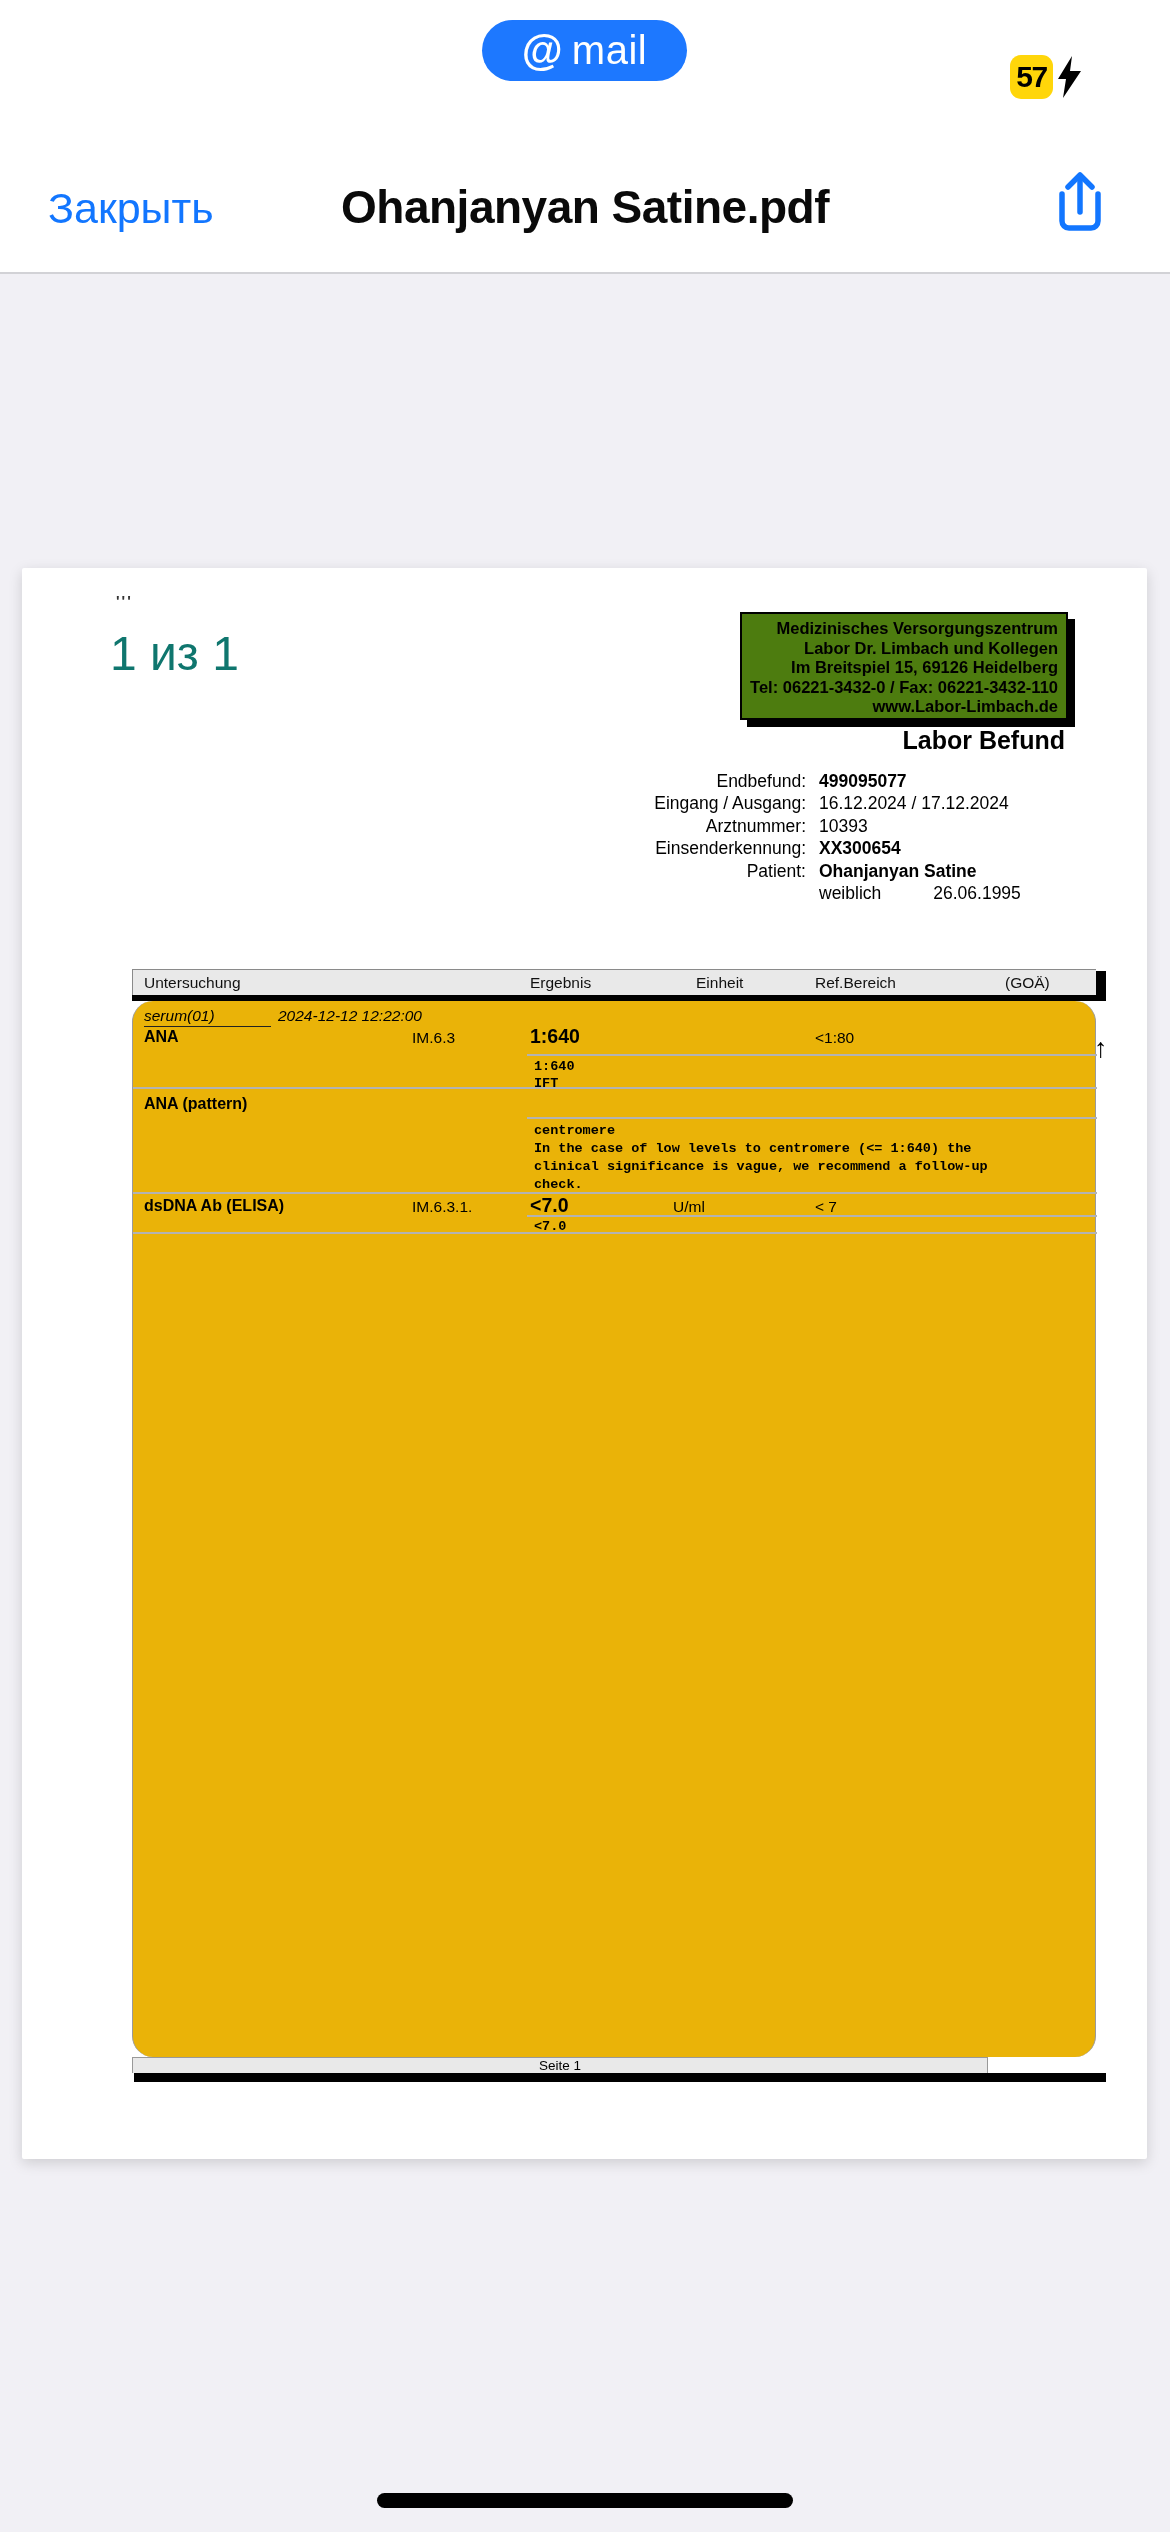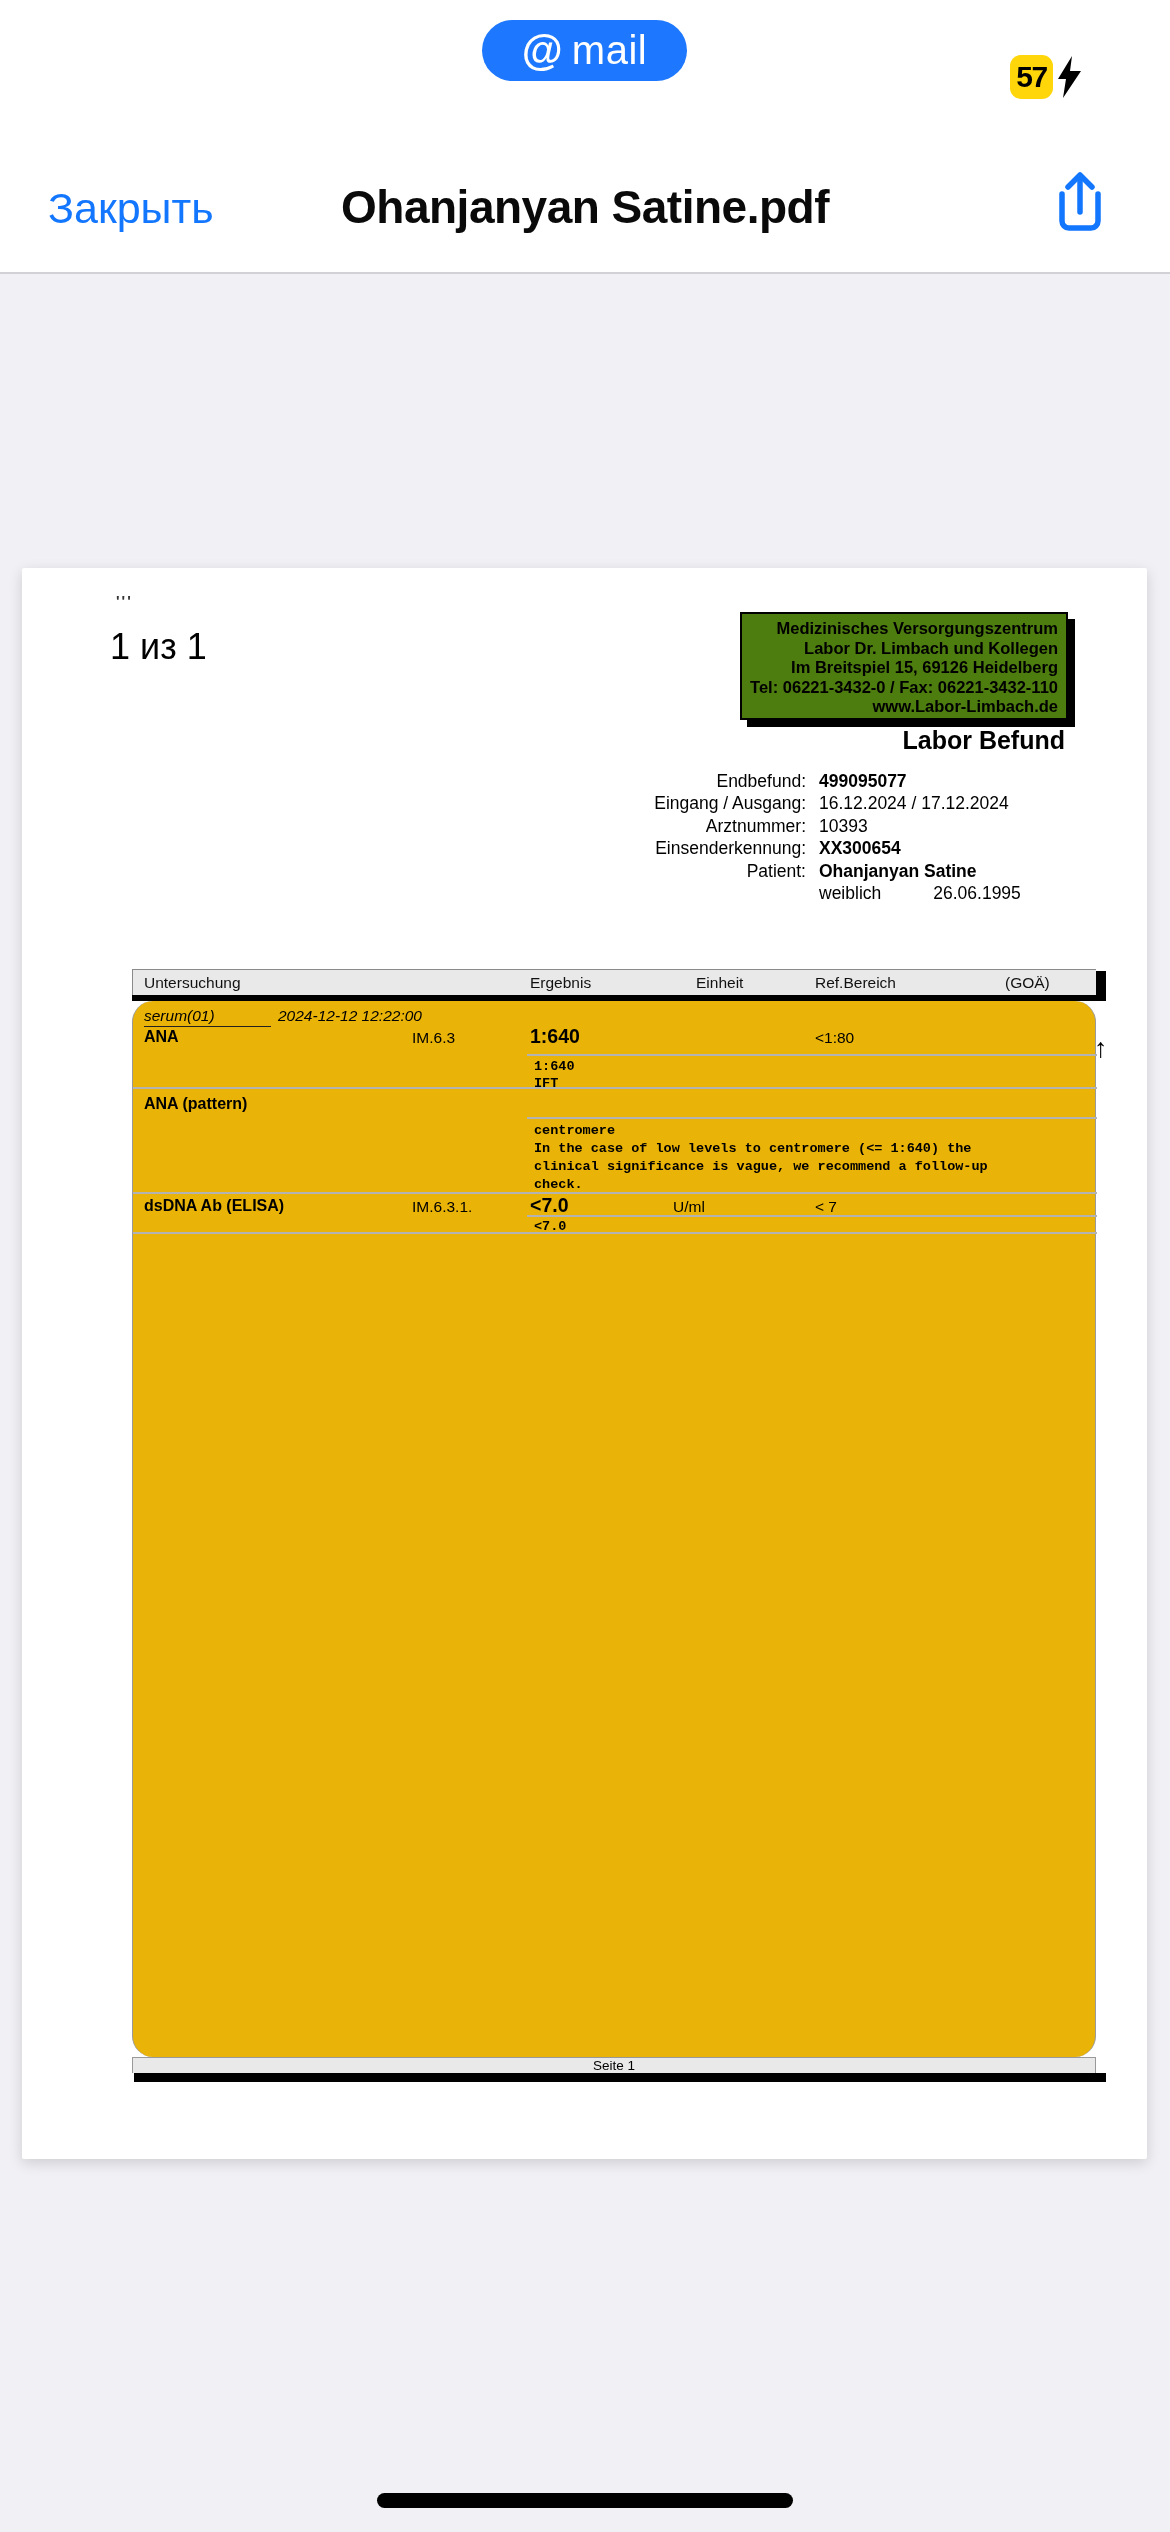--- a/index.html
+++ b/index.html
@@ -25,21 +25,21 @@
     font-size:46px; font-weight:700; color:#0a0a0a; letter-spacing:-0.5px; white-space:nowrap; }
   .nav-share { position:absolute; left:1050px; top:170px; }
   .nav-divider { position:absolute; left:0; top:272px; width:1170px; height:2px; background:#d2d2d6; }
 
   
   .viewer-bg { position:absolute; left:0; top:274px; width:1170px; height:2258px; background:#f1f0f5; }
   .doc-card { position:absolute; left:22px; top:294px; width:1125px; height:1591px;
     background:#ffffff; border-radius:2px; box-shadow:0 4px 14px rgba(0,0,0,0.15); }
 
   .corner-marks { position:absolute; left:94px; top:24px; font-size:15px; font-weight:700; color:#333; letter-spacing:2px; }
-  .page-indicator { position:absolute; left:88px; top:58px; font-size:36px; font-weight:500; color:#000000; }
+  .page-indicator { position:absolute; left:88px; top:58px; font-size:48px; font-weight:500; color:#0f766e; }
 
   
   .lab-box { position:absolute; left:718px; top:44px; width:328px; height:108px;
     background:#4d7c0f; border:2px solid #000; box-shadow:7px 7px 0 #000;
     padding:5px 8px 0 4px; text-align:right; }
   .lab-box div { font-size:16.5px; font-weight:700; line-height:19.5px; color:#000; white-space:nowrap; }
   .report-title { position:absolute; right:82px; top:158px; font-size:25px; font-weight:700; color:#000; }
 
   
   .meta { position:absolute; left:0; top:202px; width:1100px;margin-left:40px; }
@@ -71,21 +71,21 @@
 
   .cname { font-size:16px; font-weight:700; color:#000; left:11px; }
   .cmethod { font-size:15.5px; color:#000; left:279px; }
   .cresult { font-size:19.5px; font-weight:700; color:#000; left:397px; }
   .cunit { font-size:15.5px; color:#000; left:540px; }
   .cref { font-size:15.5px; color:#000; left:682px; }
 
   .mono { font-family:"Liberation Mono","DejaVu Sans Mono",monospace; font-weight:700;
     font-size:13.5px; color:#000; left:401px; }
 
-  .tfoot { position:absolute; left:0; top:1088px; width:964px; height:16px; background:#e9e9e9;
+  .tfoot { position:absolute; left:0; top:1088px; width:856px; height:16px; background:#e9e9e9;
     border:1px solid #999; border-bottom:none; text-align:center; font-size:13.5px; color:#000; line-height:15px; }
   .bottom-bar { position:absolute; left:2px; top:1104px; width:972px; height:9px; background:#000; }
   .flag-arrow { position:absolute; left:962px; top:64px; font-size:27px; font-weight:700; color:#000; }
 
   
   .home-indicator { position:absolute; left:377px; top:2493px; width:416px; height:15px;
     background:#000; border-radius:8px; }
 </style>
 </head>
 <body>

